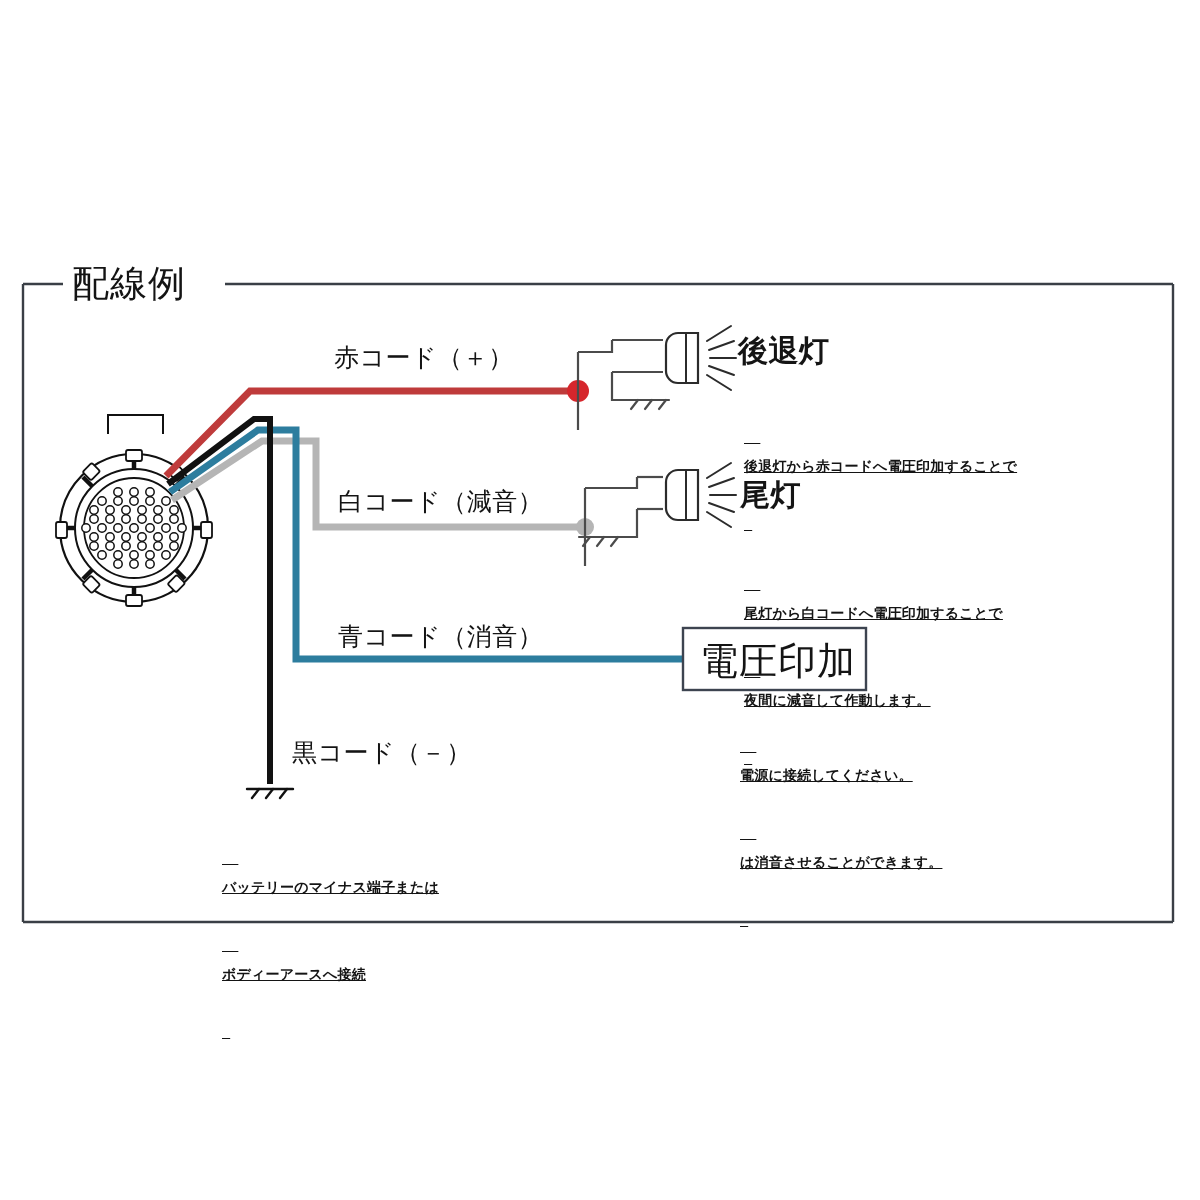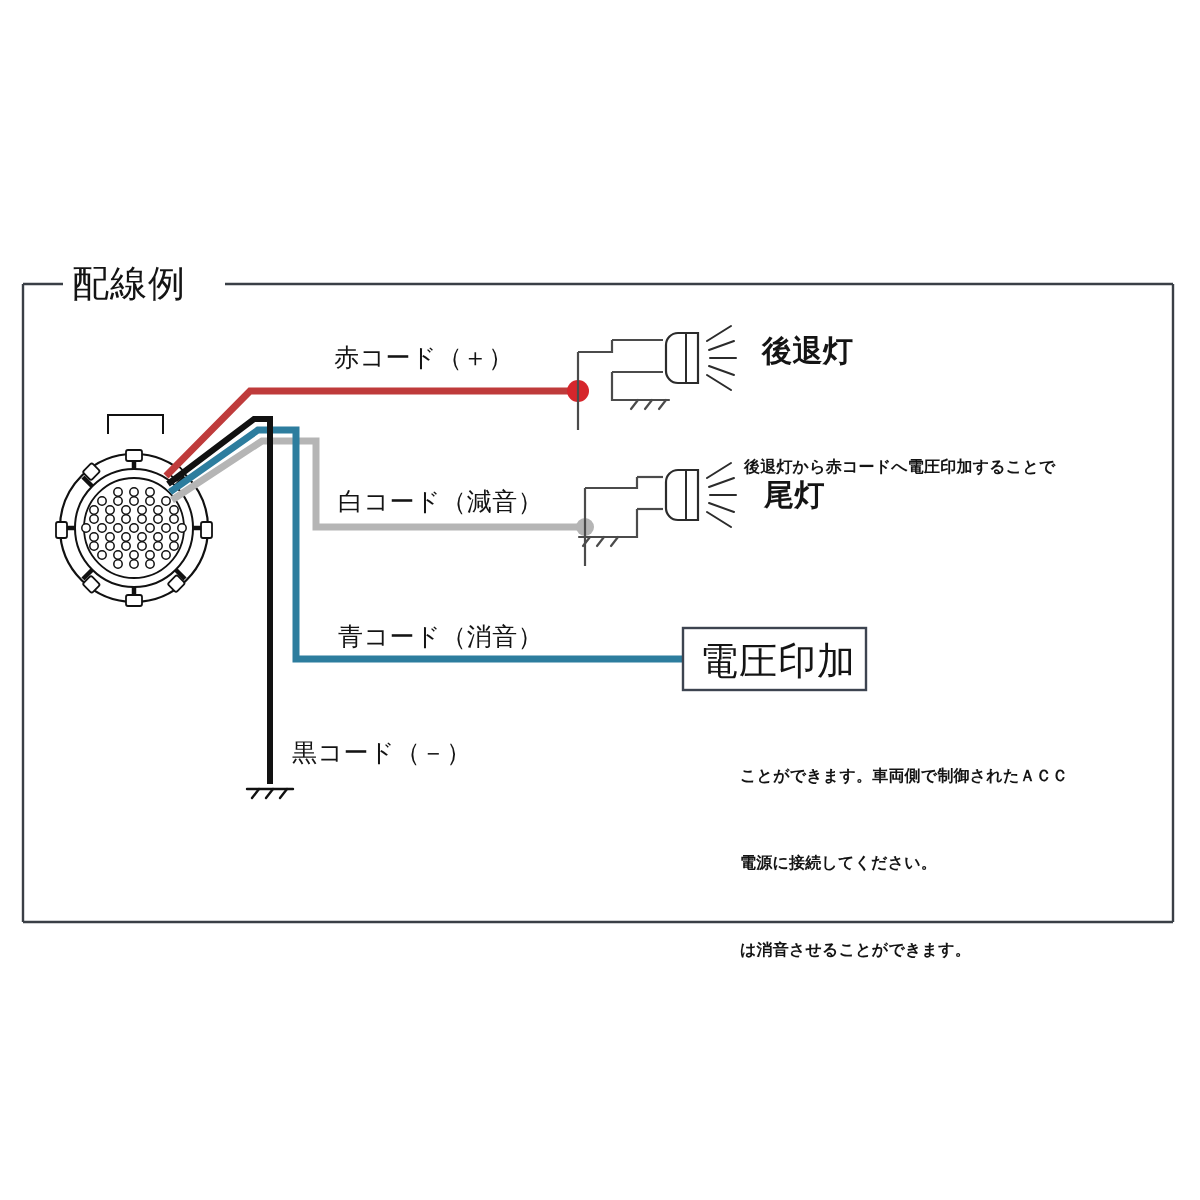--- a/index.html
+++ b/index.html
@@ -40,32 +40,32 @@
   }
   .cord-label {
     font-size: 25px;
     font-weight: 400;
     letter-spacing: 0.5px;
   }
   .lamp-label {
     font-size: 30px;
     font-weight: 700;
     letter-spacing: 0.5px;
-    margin-left: 24px;
   }
   .box-label {
     font-size: 38px;
     font-weight: 400;
     letter-spacing: 1px;
   }
   .note {
-    font-size: 16px;
+    font-size: 14px;
     font-weight: 700;
     letter-spacing: 0.2px;
     line-height: 29px;
+    text-decoration: underline;
   }
   .note-line { display: block; }
 </style>
 </head>
 <body>
 
 <div id="stage">
 
   <svg id="diagram" viewBox="0 0 1200 1200" xmlns="http://www.w3.org/2000/svg">
 
@@ -276,21 +276,28 @@
   <div class="txt lamp-label" style="left:738px; top:336px;">後退灯</div>
 
   <div class="txt lamp-label" style="left:740px; top:480px;">尾灯</div>
 
   <div class="txt box-label" style="left:700px; top:642px;">電圧印加</div>
 
   <div class="txt note" style="left:744px; top:394px;">
     <span class="note-line">後退灯から赤コードへ電圧印加することで</span>
   </div>
 
+  <div class="txt note" style="left:744px; top:541px;">
+    <span class="note-line">尾灯から白コードへ電圧印加することで</span>
+    <span class="note-line">夜間に減音して作動します。</span>
+  </div>
 
   <div class="txt note" style="left:740px; top:703px;">
-    <span class="note-line">ことができます。車両側で制御されたＡＣＣ</span>
     <span class="note-line">電源に接続してください。</span>
     <span class="note-line">は消音させることができます。</span>
   </div>
 
+  <div class="txt note" style="left:222px; top:815px;">
+    <span class="note-line">バッテリーのマイナス端子または</span>
+    <span class="note-line">ボディーアースへ接続</span>
+  </div>
 
 </div>
 
 </body></html>

